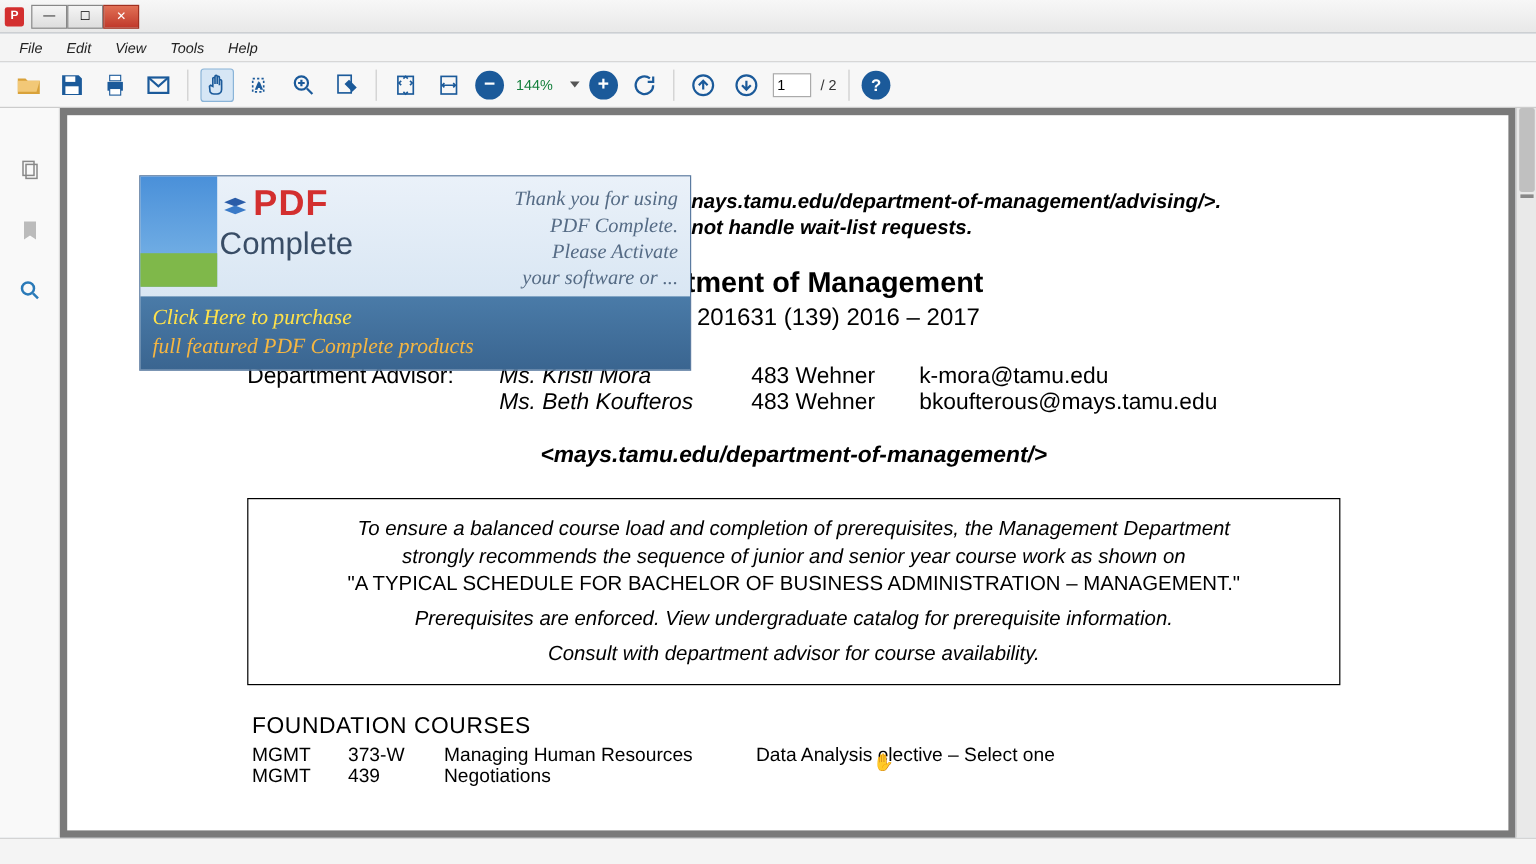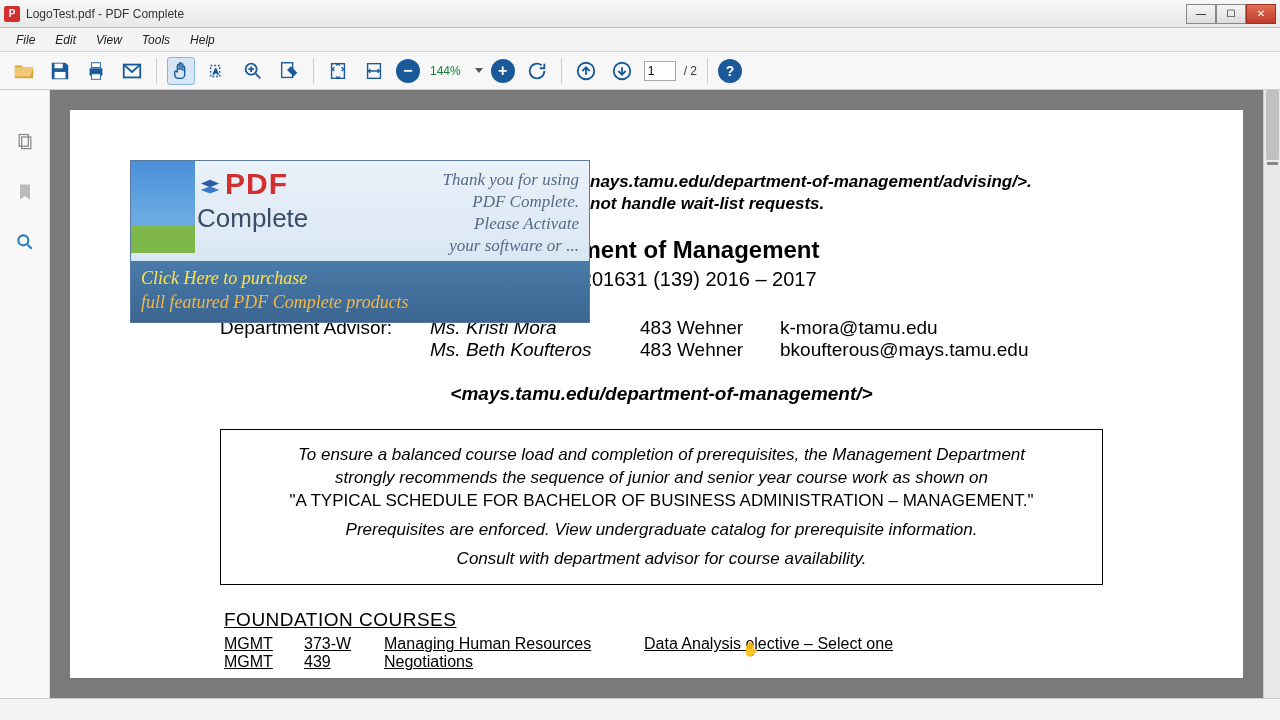--- a/index.html
+++ b/index.html
@@ -28,21 +28,21 @@
 .zoom-drop { width:0;height:0;border-left:4px solid transparent;border-right:4px solid transparent;border-top:5px solid #555;margin-left:4px;cursor:pointer; }
 .page-input { width: 32px; height: 20px; border: 1px solid #aaa; text-align: left; padding: 0 3px; font-size: 12px; }
 .page-total { font-size: 12px; color: #333; }
 
 
 .main { display: flex; height: calc(100% - 28px - 24px - 38px - 22px); }
 .sidebar { width: 50px; background: #f9f9f9; border-right: 1px solid #ddd; display: flex; flex-direction: column; align-items: center; padding-top: 40px; gap: 26px; }
 .sidebar .side-icon { width: 24px; height: 24px; display:flex;align-items:center;justify-content:center; color:#888; cursor:pointer; }
 .sidebar .side-icon svg { width:20px;height:20px; }
 
-.doc-area { flex: 1; background: #7a7a7a; padding: 20px; position: relative; overflow: hidden; }
+.doc-area { flex: 1; background: #7a7a7a; padding: 6px; position: relative; overflow: hidden; }
 .doc-page { background: #fff; width: 100%; height: 100%; overflow: hidden; position: relative; padding: 50px 40px 0 50px; font-family: Arial, Helvetica, sans-serif; color: #000; }
 .scrollbar { width: 17px; background: #e9e9e9; border-left: 1px solid #ccc; position: relative; }
 .scrollbar .thumb { position: absolute; top: 0; left: 2px; width: 13px; height: 70px; background: #c0c0c0; border-radius: 2px; }
 .scrollbar .mark { position:absolute; left:3px; top:72px; width:11px; height:3px; background:#888; }
 
 
 .watermark { position: absolute; top: 50px; left: 60px; width: 460px; border: 1px solid #5b7ba0; background: linear-gradient(#eaf1f9,#cfe0f0); z-index: 5; }
 .wm-top { display:flex; align-items:flex-start; padding: 0; }
 .wm-img { width: 64px; height: 92px; background: linear-gradient(#4a90d9,#7fb8e8); position:relative; }
 .wm-img::after { content:""; position:absolute; bottom:0; left:0; right:0; height:28px; background:#7fb84a; }
@@ -62,38 +62,37 @@
 .dept-title { text-align:center; font-size: 24px; font-weight:bold; margin-top: 22px; }
 .catalog-line { text-align:center; font-size: 20px; margin-top: 4px; }
 .advisors { margin: 26px 0 0 100px; font-size: 19px; }
 .advisors .row { display:flex; }
 .advisors .lbl { width: 210px; }
 .advisors .name { width: 210px; font-style: italic; }
 .advisors .loc { width: 140px; }
 .dept-url { text-align:center; font-size:19px; font-weight:bold; font-style:italic; margin-top: 22px; }
 .info-box { border: 1.5px solid #000; margin: 24px 100px 0 100px; padding: 14px 18px; text-align:center; font-size:17px; line-height:1.35; }
 .info-box .it { font-style: italic; }
-.foundation { margin: 24px 0 0 104px; text-decoration: underline; }
+.foundation { margin: 24px 0 0 104px; }
 .foundation .fhdr { font-size: 19px; font-weight:400; letter-spacing:0.5px; }
 .courses-row { display:flex; margin-top: 4px; font-size:16px; }
 .courses-left { width: 420px; }
 .courses-right { }
 .course-line { display:flex; gap:24px; }
 
 .statusbar { height: 22px; background: #f4f4f4; border-top: 1px solid #ccc; }
 
 
 .hand-cursor { position:absolute; left:672px; top:531px; font-size:14px; color:#333; pointer-events:none; z-index:10; }
 </style>
 </head>
 <body>
 
 <div class="titlebar">
   <div class="app-icon">P</div>
-  <div class="title">LogoTest.pdf - PDF Complete</div>
   <div class="win-controls">
     <div class="win-btn">—</div>
     <div class="win-btn">☐</div>
     <div class="win-btn close">✕</div>
   </div>
 </div>
 
 <div class="menubar">
   <div class="menu-item">File</div>
   <div class="menu-item">Edit</div>

